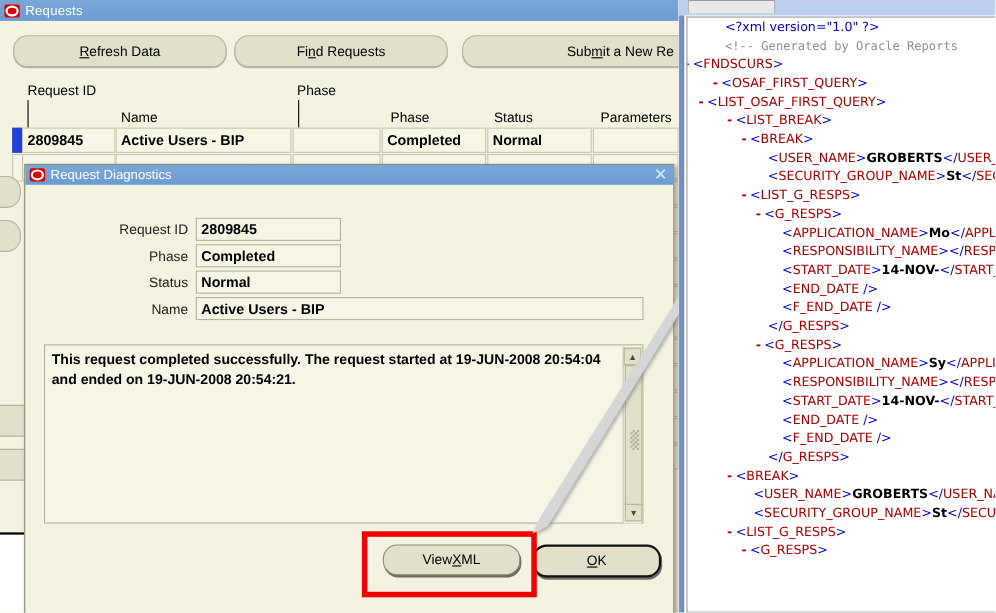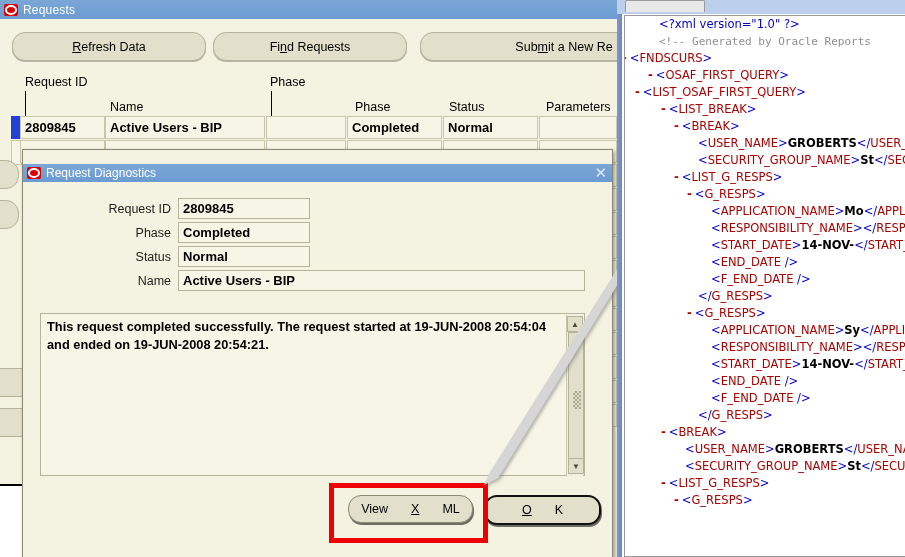--- a/index.html
+++ b/index.html
@@ -60,21 +60,21 @@
     border-radius:13px;height:27px;
   }
   
   #diag-dialog{
     position:absolute;left:22px;top:149px;width:589px;height:408px;
     background:#f4f2e0;border:1px solid #8a8870;
     box-shadow:2px 2px 4px rgba(0,0,0,.35);
   }
   #diag-titlebar{
     height:18px;background:linear-gradient(#7ba7d7,#6b9bd2);
-    display:flex;align-items:center;position:relative;margin-top:14px;
+    display:flex;align-items:center;position:relative;
   }
   #diag-title{color:#fff;font-size:12px;}
   #diag-close{
     position:absolute;right:5px;top:1px;color:#dfe8f4;font-size:15px;
     line-height:16px;cursor:default;font-family:"DejaVu Sans",sans-serif;
   }
   .fld-label{
     position:absolute;font-size:12.5px;color:#222;text-align:right;
   }
   .fld-box{
@@ -108,21 +108,21 @@
     background-image:
       linear-gradient(45deg,#a9a78e 25%,transparent 25%,transparent 75%,#a9a78e 75%),
       linear-gradient(45deg,#a9a78e 25%,transparent 25%,transparent 75%,#a9a78e 75%);
     background-size:4px 4px;background-position:0 0,2px 2px;
   }
   #sb-down{position:absolute;bottom:1px;left:1px;}
   .dlg-btn{
     position:absolute;height:26px;background:#e2e0cb;
     border:1px solid #8b8970;border-radius:13px;
     font-size:12.5px;color:#000;display:flex;align-items:center;
-    justify-content:center;box-shadow:1px 2px 0 rgba(0,0,0,.55);gap:23px;
+    justify-content:center;box-shadow:1px 2px 0 rgba(0,0,0,.55);
   }
   #dlg-ok{border:2px solid #111;}
   
   #red-box{
     position:absolute;left:329px;top:483px;width:159px;height:60px;
     border:5px solid #ee0000;box-sizing:border-box;
   }
   
   #arrow-svg{position:absolute;left:430px;top:170px;width:260px;height:340px;}
   

